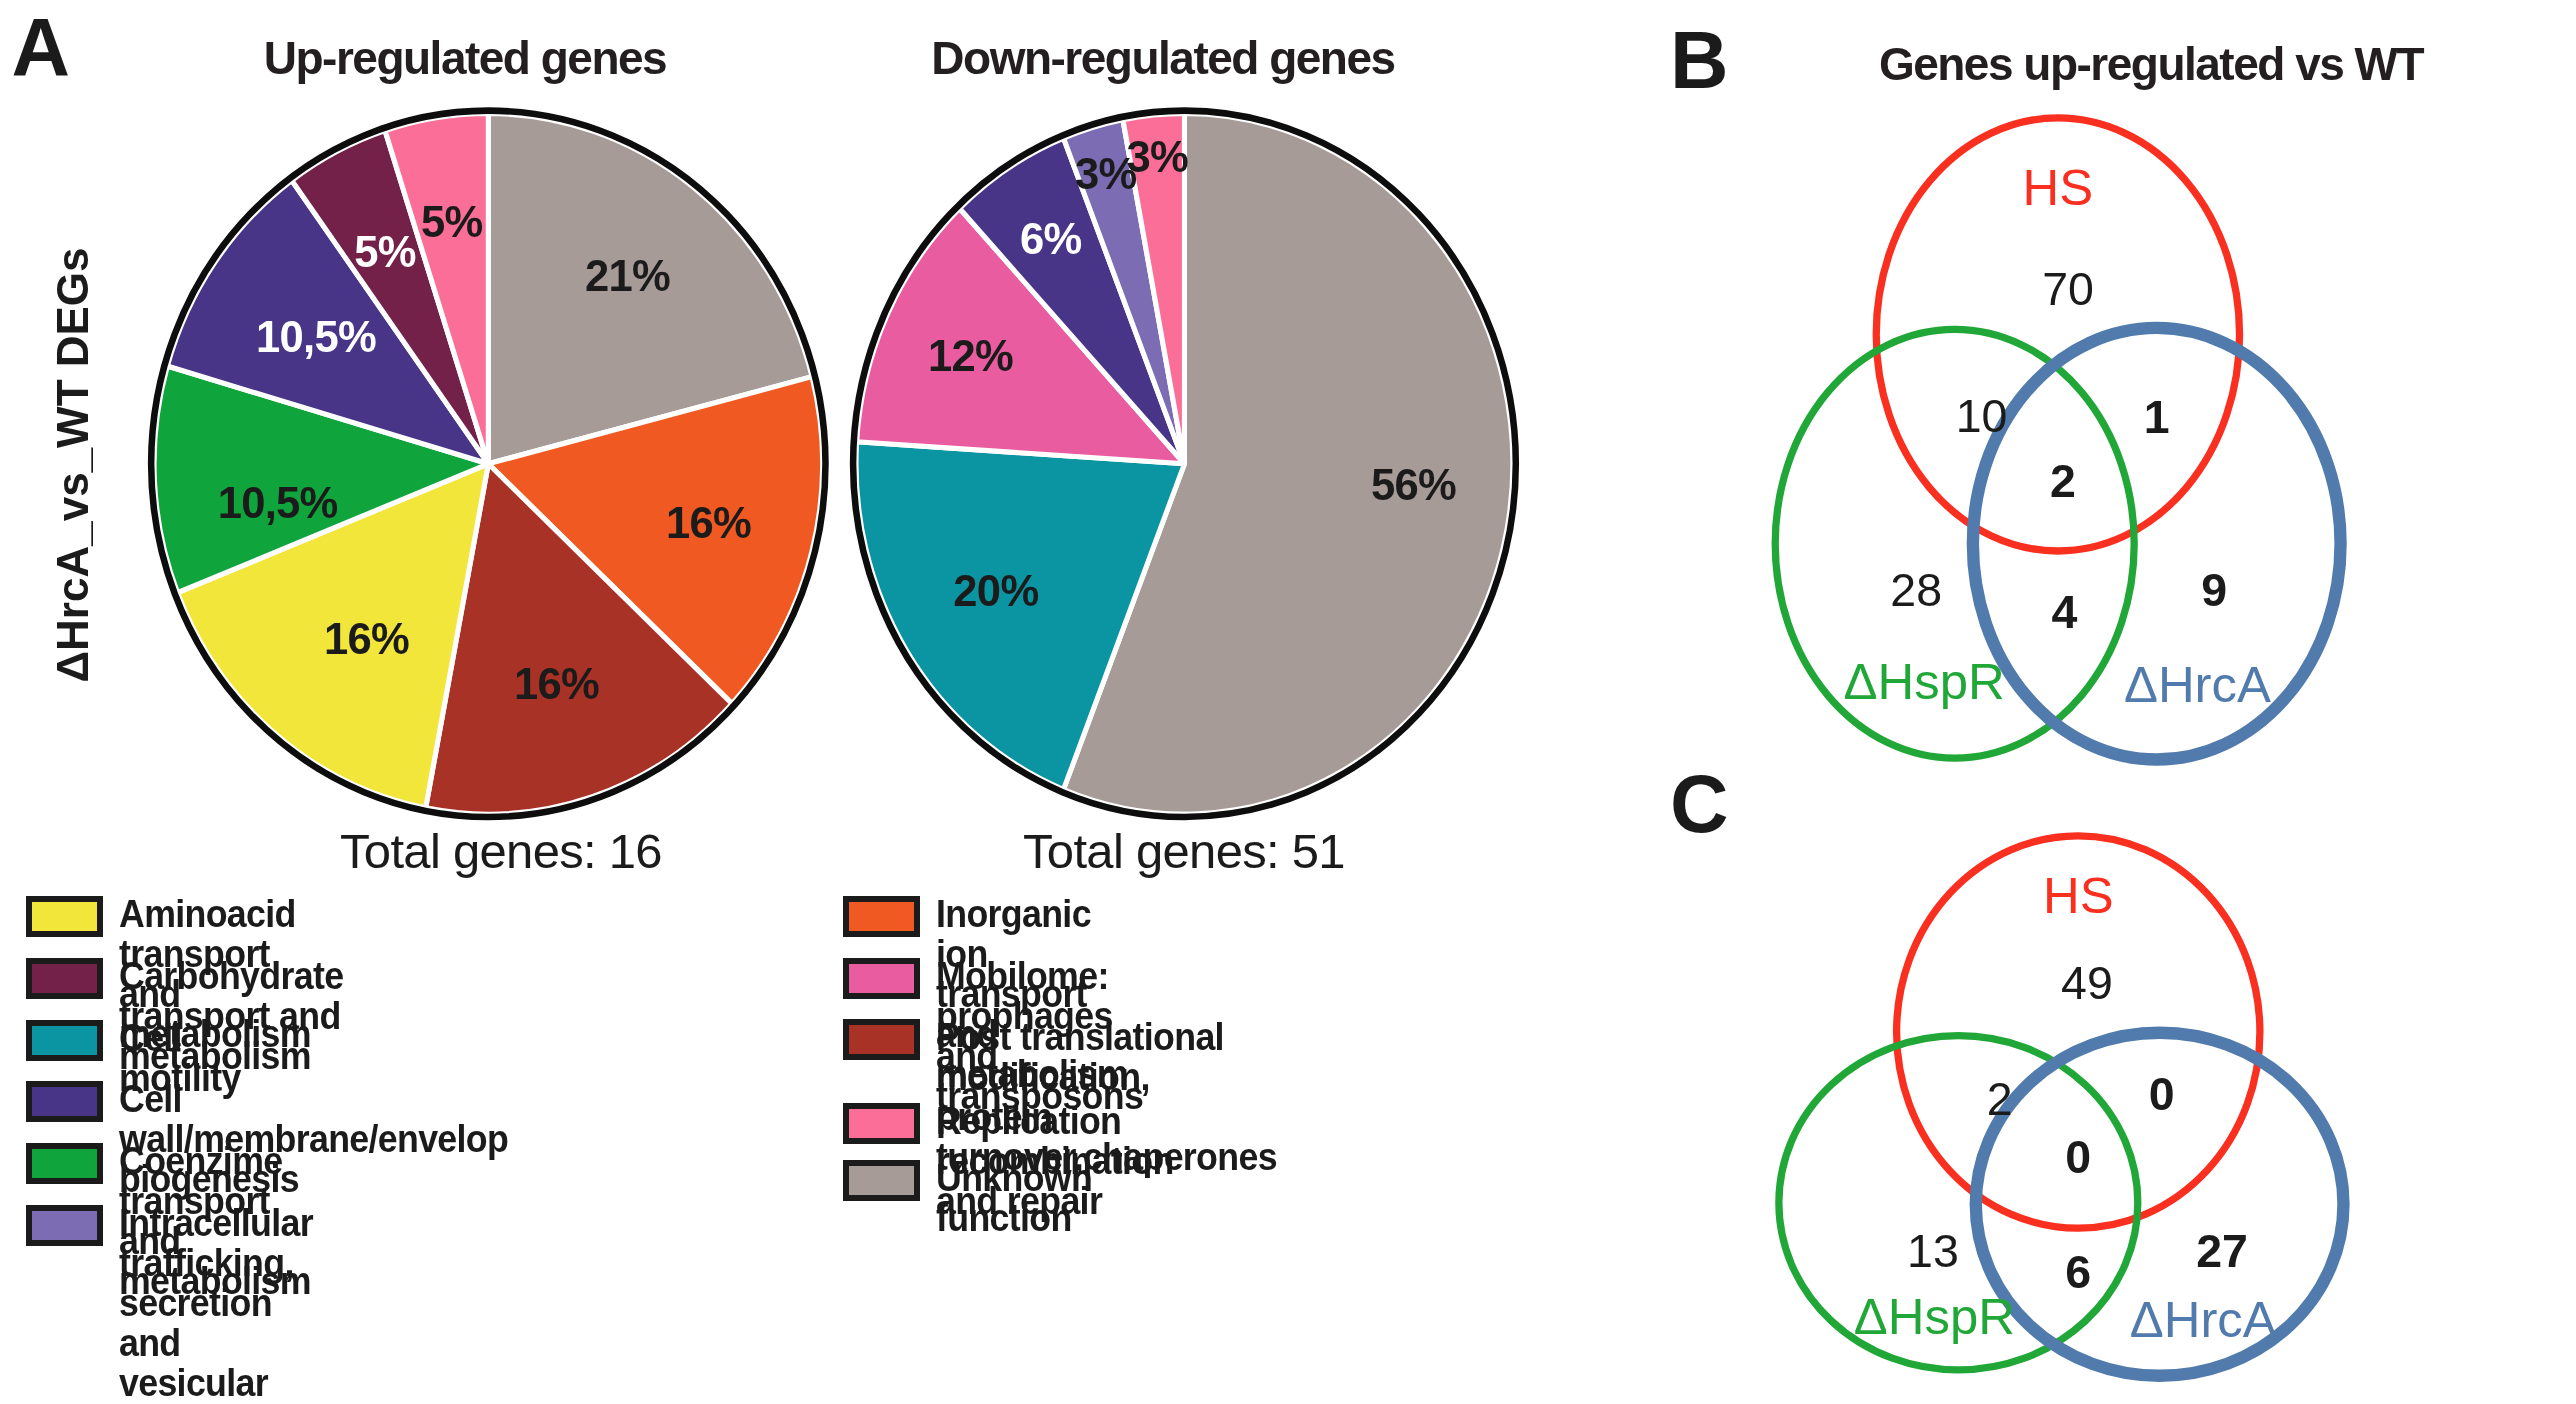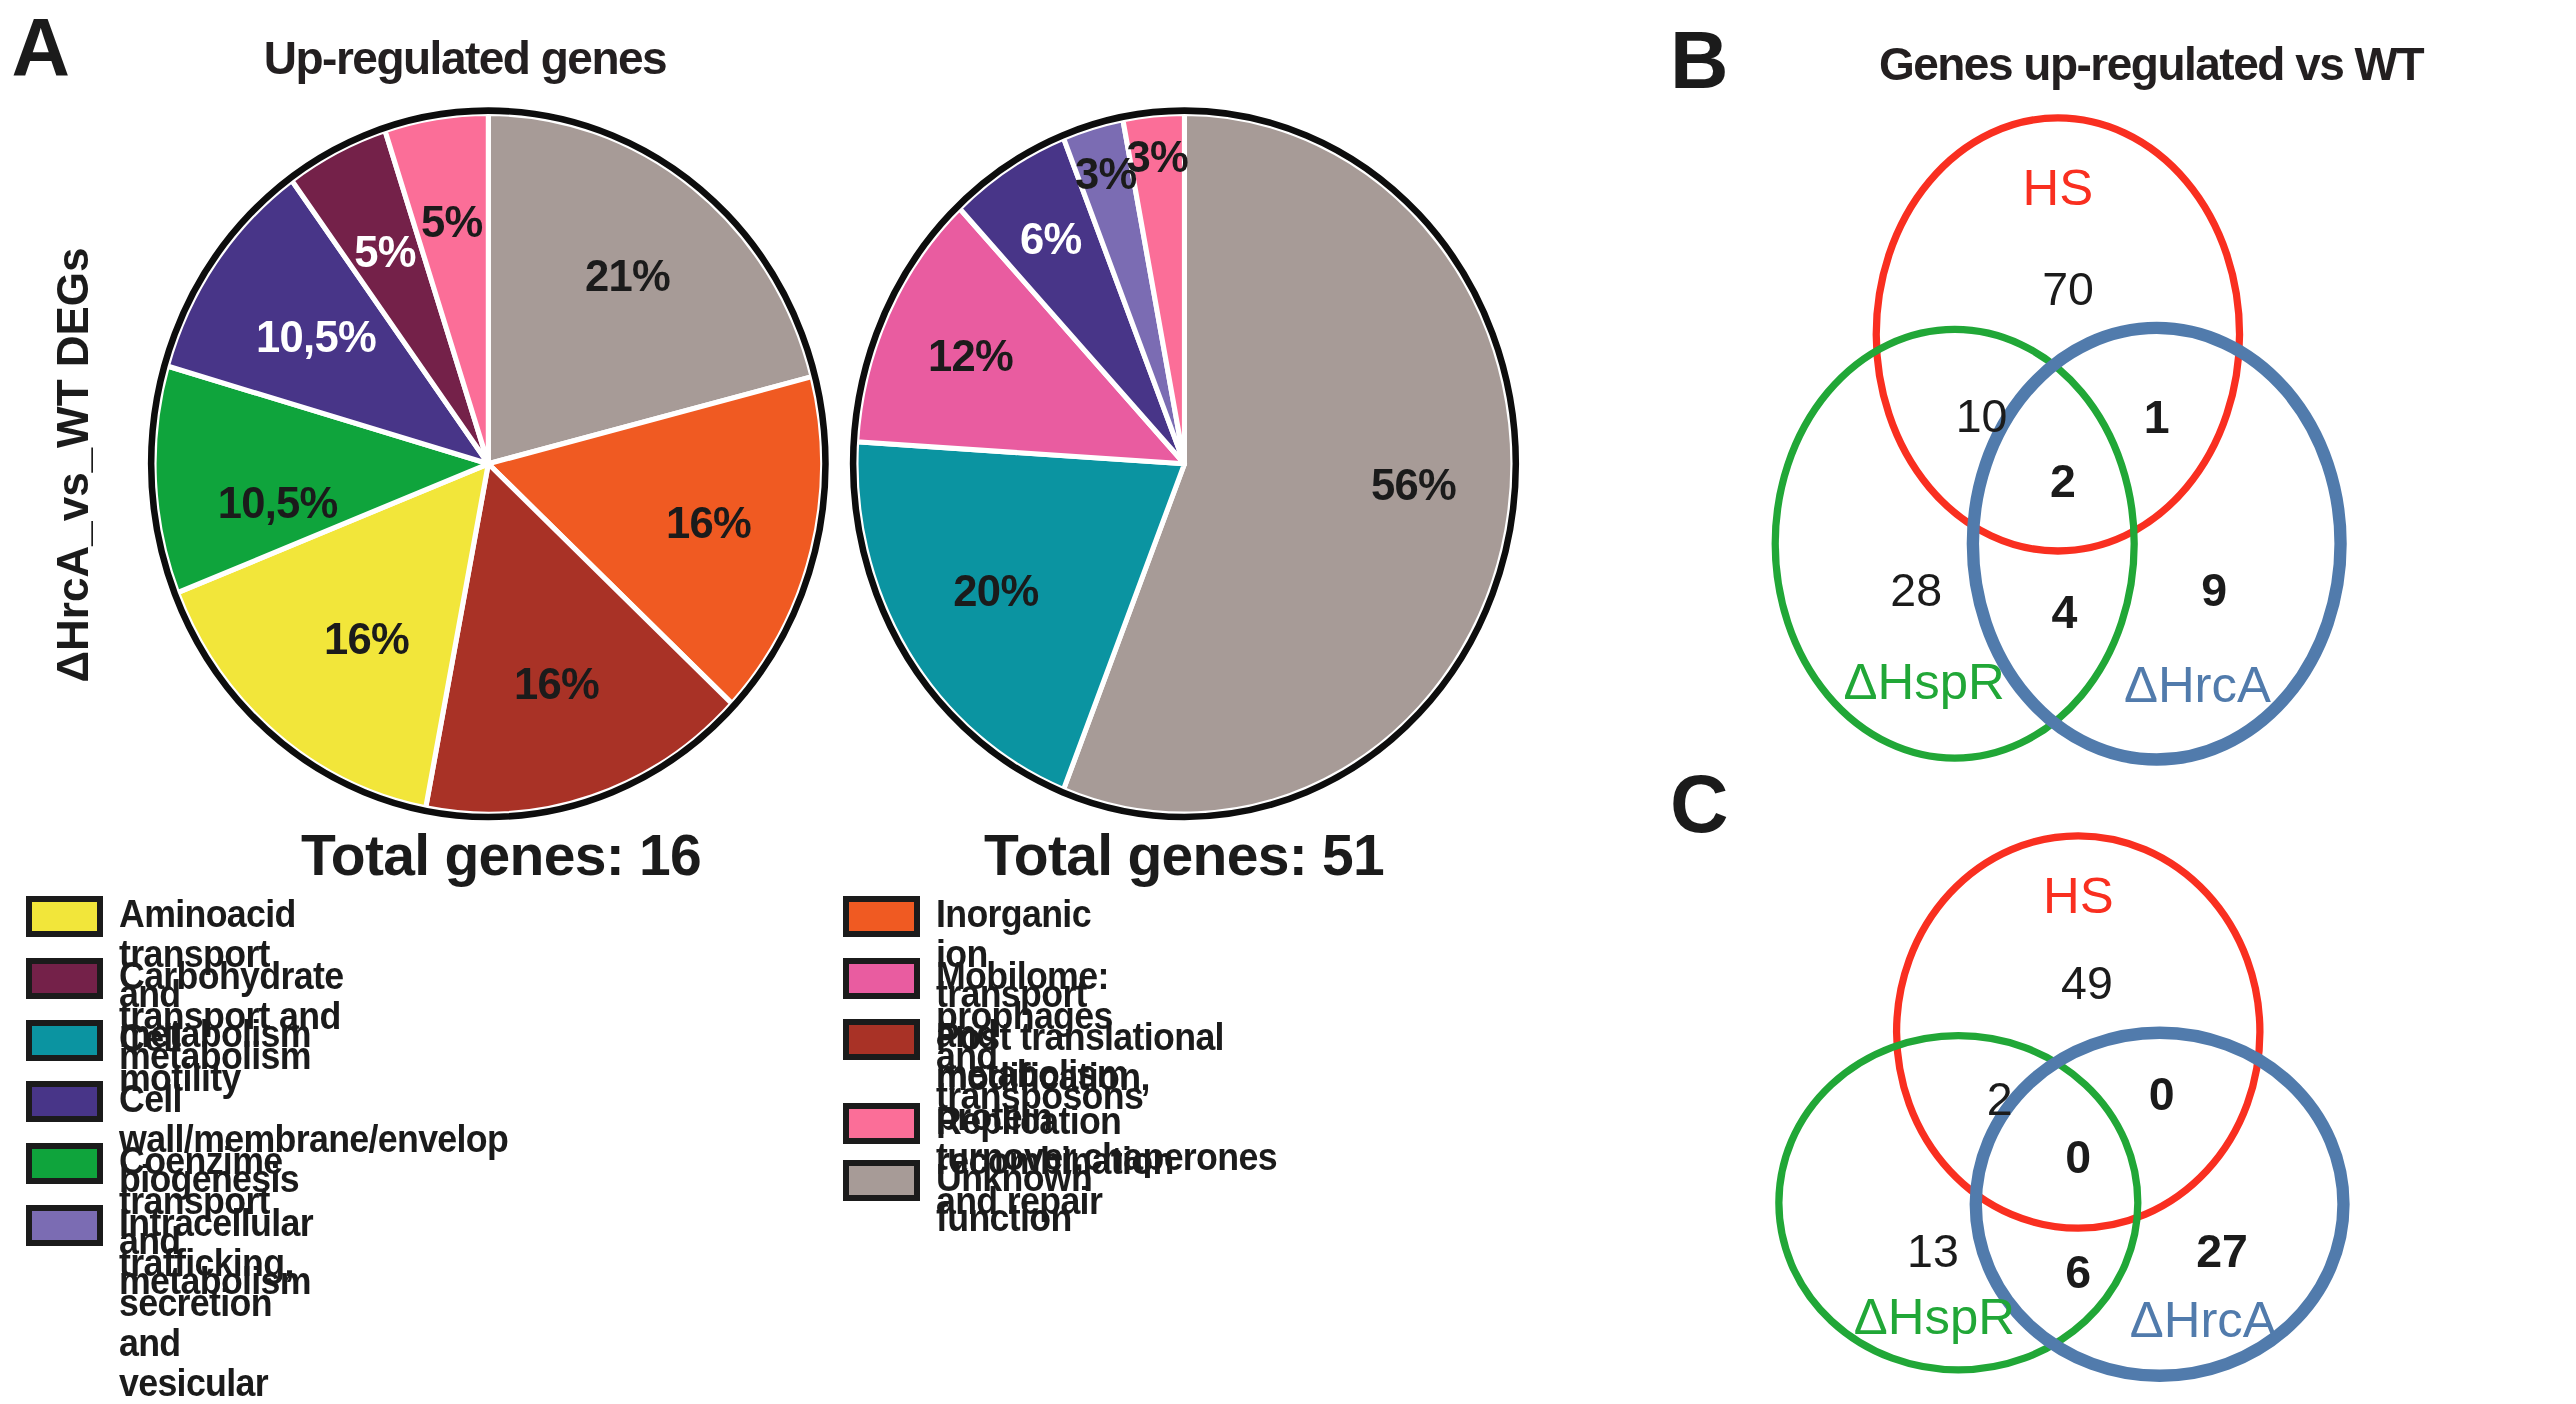--- a/index.html
+++ b/index.html
@@ -3,39 +3,40 @@
 <meta charset="utf-8">
 <style>
   html,body{margin:0;padding:0;background:#ffffff}
   .figure{position:relative;width:2576px;height:1405px;background:#ffffff;
           font-family:"Liberation Sans",sans-serif;color:#1b1b1b;overflow:hidden}
   #fig-svg{position:absolute;left:0;top:0;width:2576px;height:1405px}
   #fig-svg text{font-family:"Liberation Sans",sans-serif}
   .panel-letter{position:absolute;font-size:81px;font-weight:bold;line-height:1;letter-spacing:-1.5px;color:#1b1b1b}
   .chart-title{position:absolute;transform:translateX(-50%);font-size:46px;font-weight:bold;line-height:1;
                letter-spacing:-1.5px;white-space:nowrap;color:#231f20}
-  .total{position:absolute;transform:translateX(-50%);font-size:57px;font-weight:bold;line-height:1;
+  .total{position:absolute;transform:translateX(-50%);font-size:49px;font-weight:normal;line-height:1;
          letter-spacing:-0.7px;white-space:nowrap;color:#1b1b1b}
   .axis-label{position:absolute;left:73px;top:465px;transform:translate(-50%,-50%) rotate(-90deg);
               font-size:44px;font-weight:bold;white-space:nowrap;color:#1b1b1b}
   .lrow{position:absolute;height:45px}
   .swatch{position:absolute;left:0;top:0;width:65px;height:29px;border:6.5px solid #1b1b1b}
   .legend-label{position:absolute;left:93px;top:-2.2px;font-size:38px;font-weight:bold;line-height:40px;
                 letter-spacing:-0.7px;white-space:pre-line;transform:scaleX(0.94);transform-origin:0 0;color:#1b1b1b}
 </style>
 </head>
 <body>
 
 <div class="figure">
 
   <div class="panel-letter" style="left:11.6px;top:7.3px">A</div>
   <div class="panel-letter" style="left:1670px;top:20.3px">B</div>
   <div class="panel-letter" style="left:1670px;top:764px">C</div>
 
   <div class="chart-title" style="left:465px;top:35px">Up-regulated genes</div>
+  <div class="chart-title" style="left:1163px;top:35px">Down-regulated genes</div>
   <div class="chart-title" style="left:2151px;top:41px">Genes up-regulated vs WT</div>
 
   <div class="axis-label">ΔHrcA_vs_WT DEGs</div>
 
   <div class="total" style="left:501px;top:827px">Total genes: 16</div>
   <div class="total" style="left:1184px;top:827px">Total genes: 51</div>
 
   <svg id="fig-svg" viewBox="0 0 3545 1933">
       <path d="M672,638 L672.0,156.0 A460,482 0 0 1 1117.5,518.1 Z" fill="#a79b97" stroke="#ffffff" stroke-width="7" stroke-linejoin="round"></path>
       <path d="M672,638 L1117.5,518.1 A460,482 0 0 1 1007.3,968.0 Z" fill="#f05a22" stroke="#ffffff" stroke-width="7" stroke-linejoin="round"></path>

